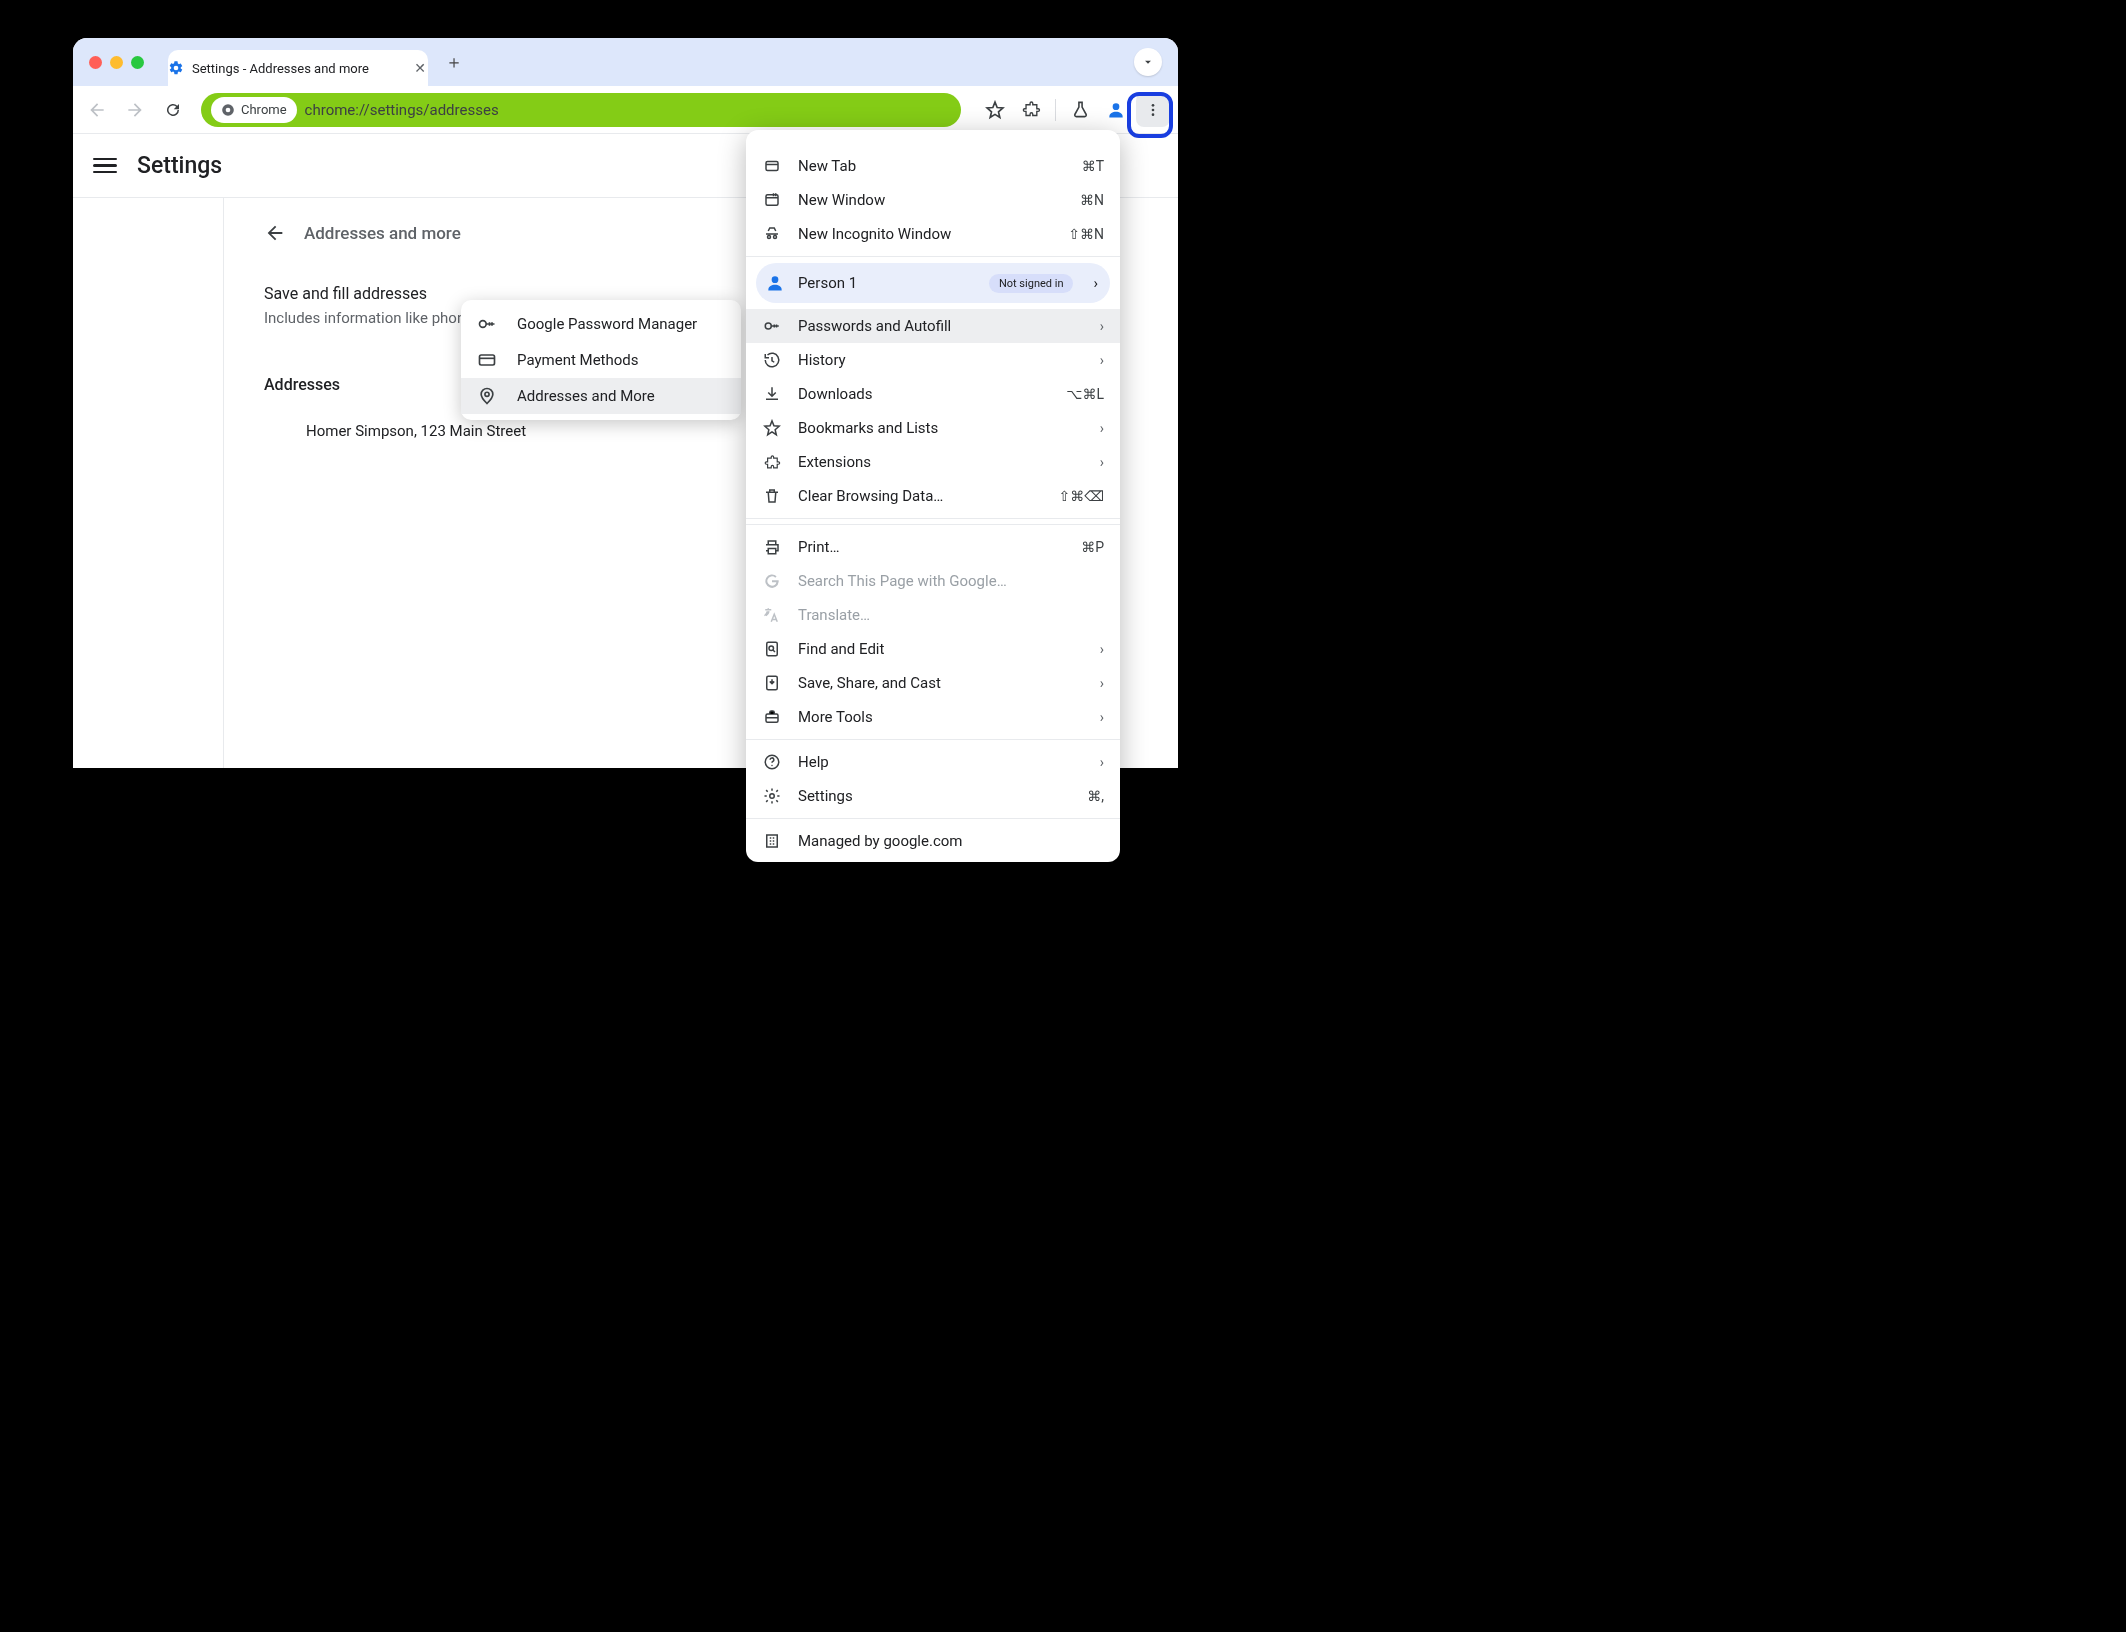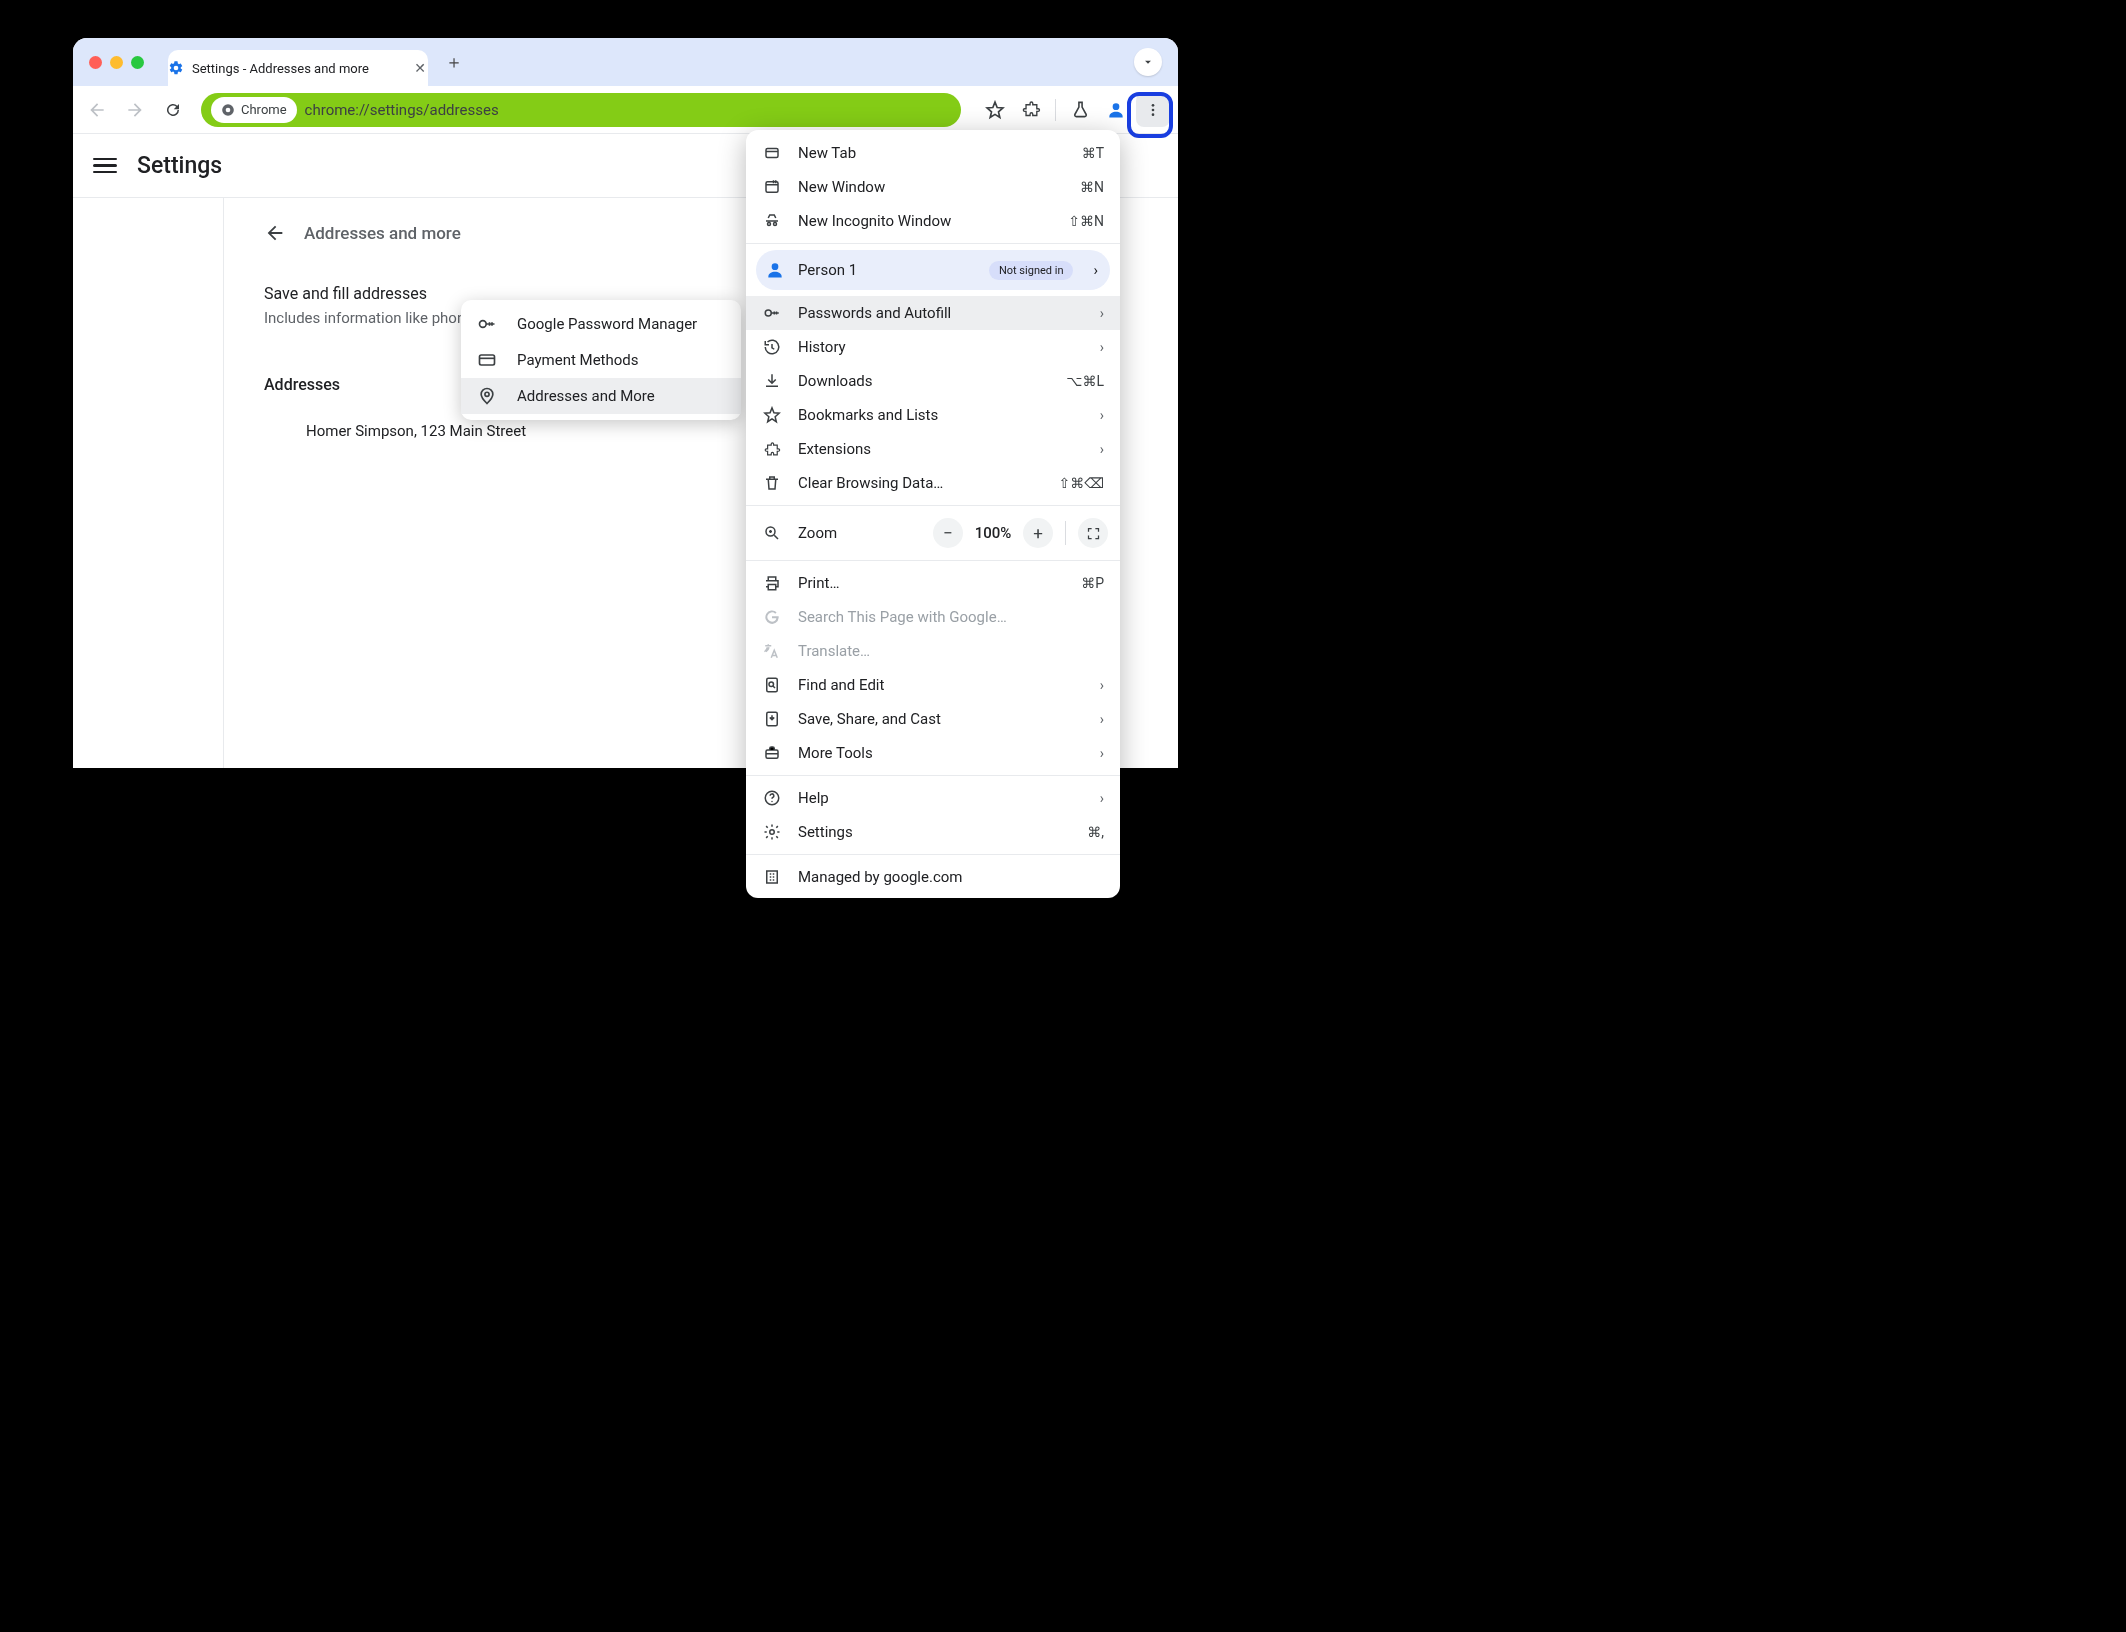--- a/index.html
+++ b/index.html
@@ -155,21 +155,21 @@
   .icon-slot { width:20px; height:20px; display:flex; align-items:center; justify-content:center; color:#3c4043; flex-shrink:0;}
   
   .main-menu {
     position:absolute;
     left:673px; top:92px;
     width:374px;
     background:#fff;
     border-radius:12px;
     box-shadow:0 6px 28px rgba(0,0,0,0.28);
     z-index:30;
-    padding-top:6px;
+    padding-top:19px;
     padding-bottom:4px;
     overflow: hidden;
   }
   .menu-item {
     display:flex;
     align-items:center;
     height:34px;
     padding:0 16px;
     gap:16px;
     font-size:15px;
@@ -443,40 +443,20 @@
       <span class="icon-slot">
           <svg width="18" height="18" viewBox="0 0 24 24">
             <path fill="none" stroke="#3c4043" stroke-width="2" d="M4 7h16M9 7V4h6v3m-8 0 1 13h8l1-13"></path>
           </svg>
         </span>
       <span class="label">Clear Browsing Data…</span>
       <span class="shortcut">⇧⌘⌫</span>
     </div>
     <div class="menu-sep"></div>
 
-    <div class="zoom-row">
-      <span class="icon-slot">
-          <svg width="18" height="18" viewBox="0 0 24 24">
-            <circle cx="10" cy="10" r="6" fill="none" stroke="#3c4043" stroke-width="2"></circle>
-            <path stroke="#3c4043" stroke-width="2" d="m15 15 5 5M8 10h4m-2-2v4"></path>
-          </svg>
-        </span>
-      <span class="label">Zoom</span>
-      <div class="zoom-controls">
-        <div class="zoom-btn">−</div>
-        <div class="zoom-level">100%</div>
-        <div class="zoom-btn">+</div>
-        <div class="zoom-sep"></div>
-        <div class="zoom-btn">
-            <svg width="15" height="15" viewBox="0 0 24 24">
-              <path fill="none" stroke="#3c4043" stroke-width="2" d="M4 9V4h5M20 9V4h-5M4 15v5h5M20 15v5h-5"></path>
-            </svg>
-          </div>
-      </div>
-    </div>
     <div class="menu-sep"></div>
 
     <div class="menu-item">
       <span class="icon-slot">
           <svg width="18" height="18" viewBox="0 0 24 24">
             <path fill="none" stroke="#3c4043" stroke-width="2" d="M7 9V4h10v5M4 9h16v8h-3m-10 0H4m3-3h10v7H7z"></path>
           </svg>
         </span>
       <span class="label">Print…</span>
       <span class="shortcut">⌘P</span>

